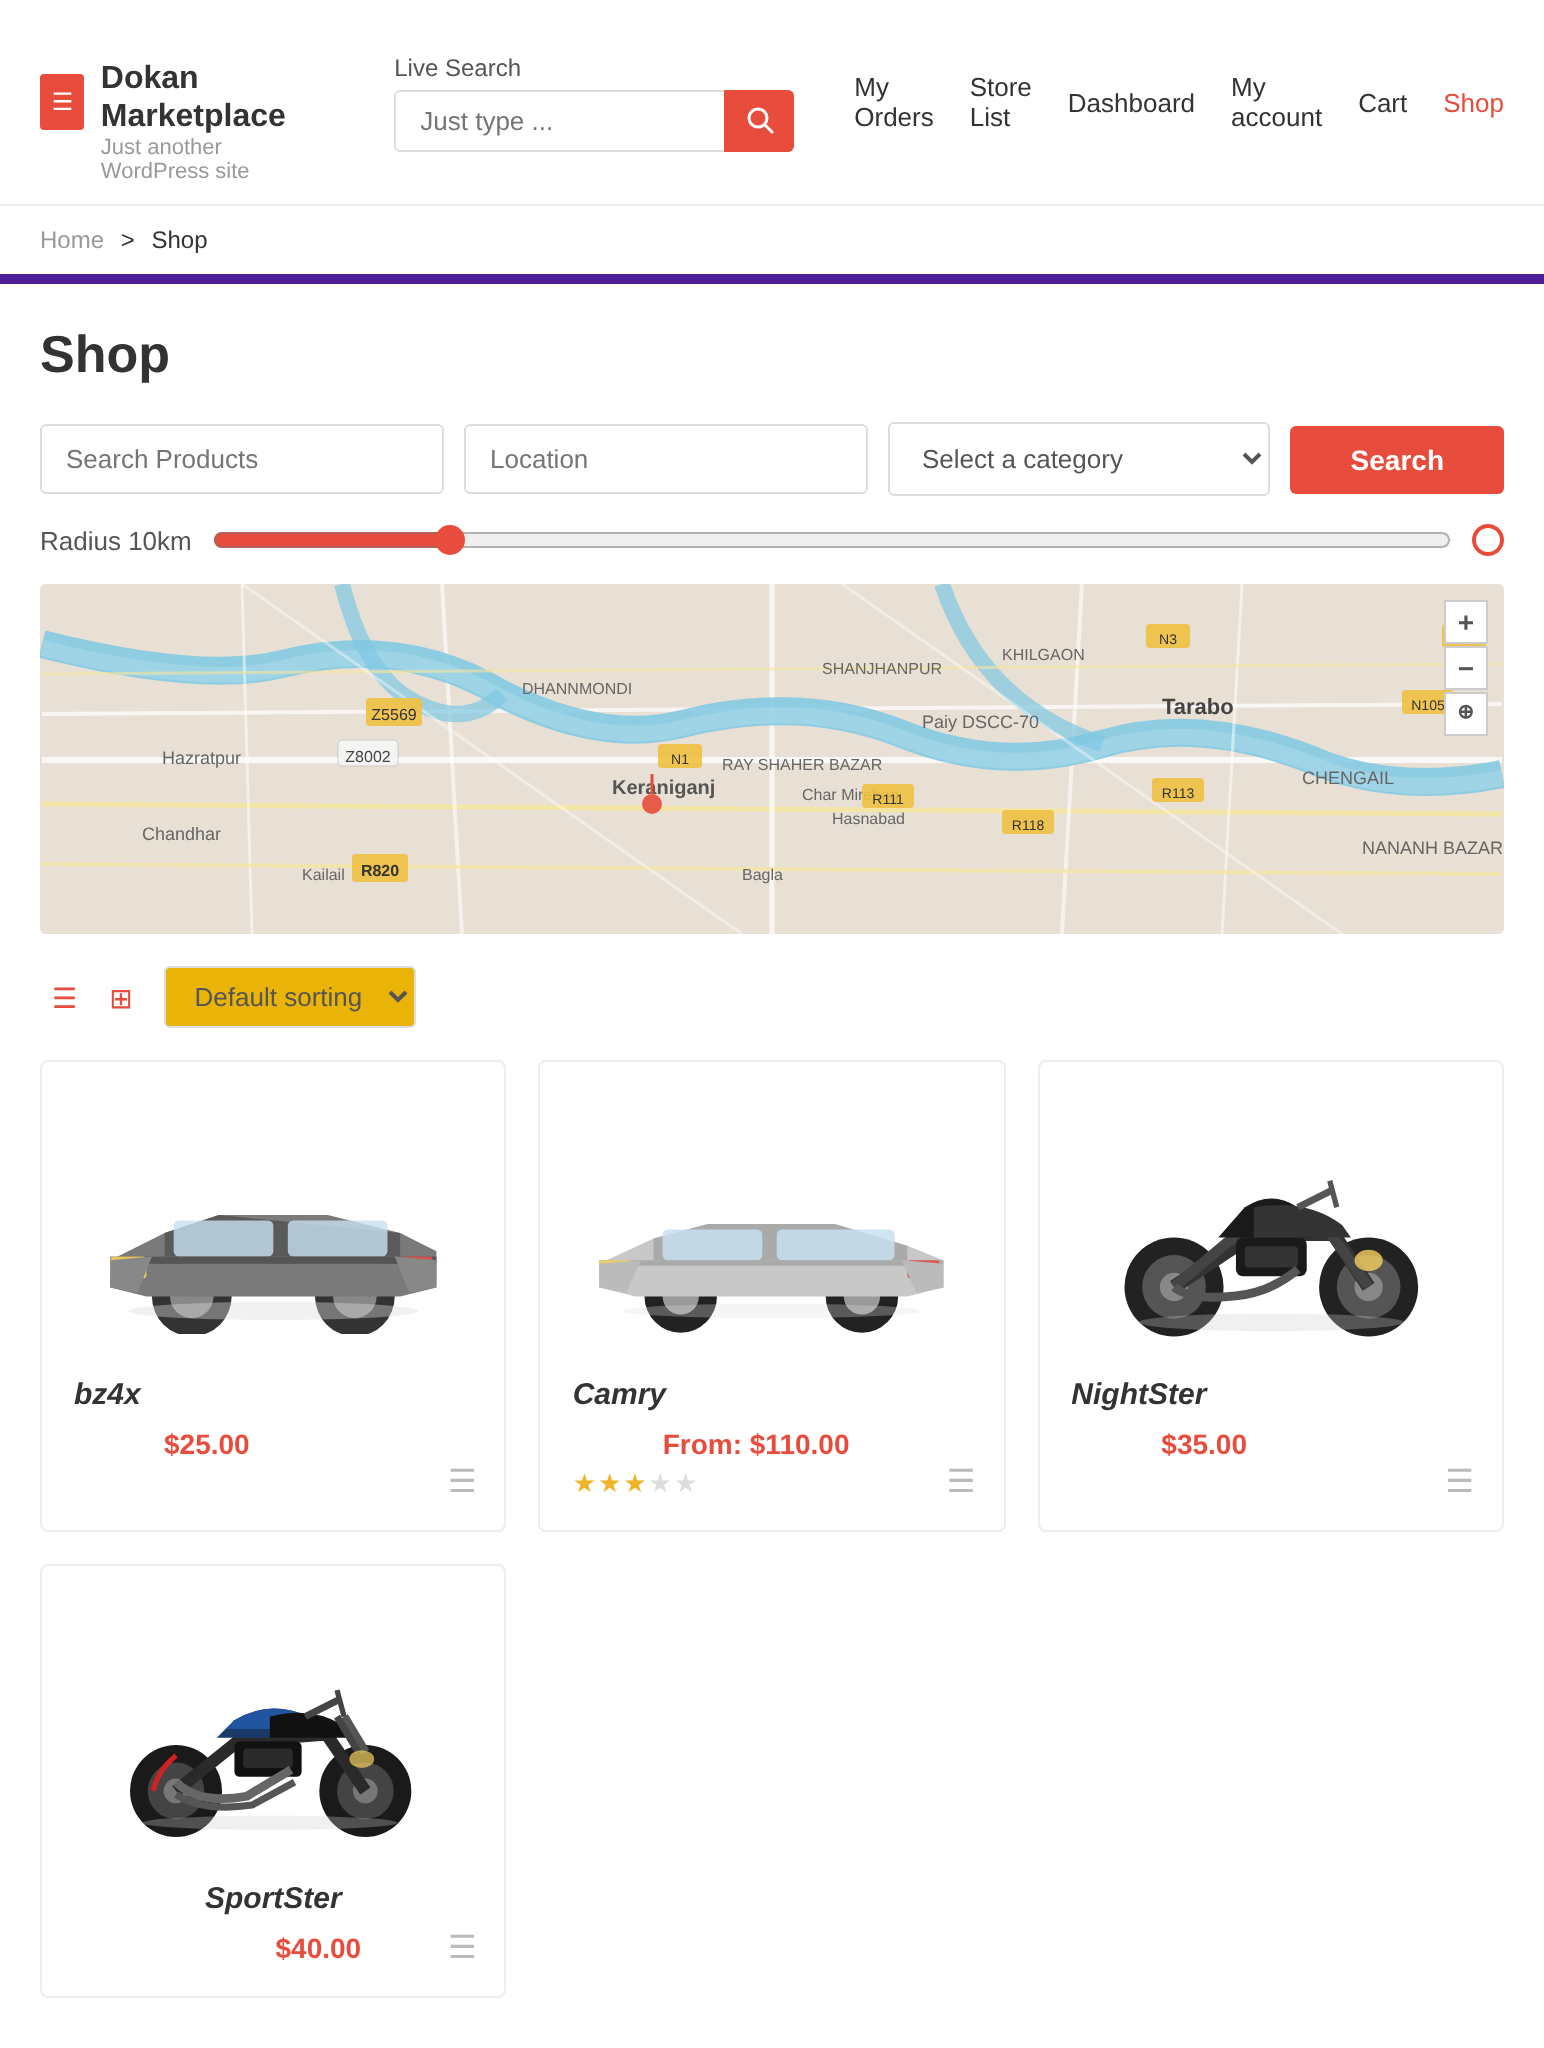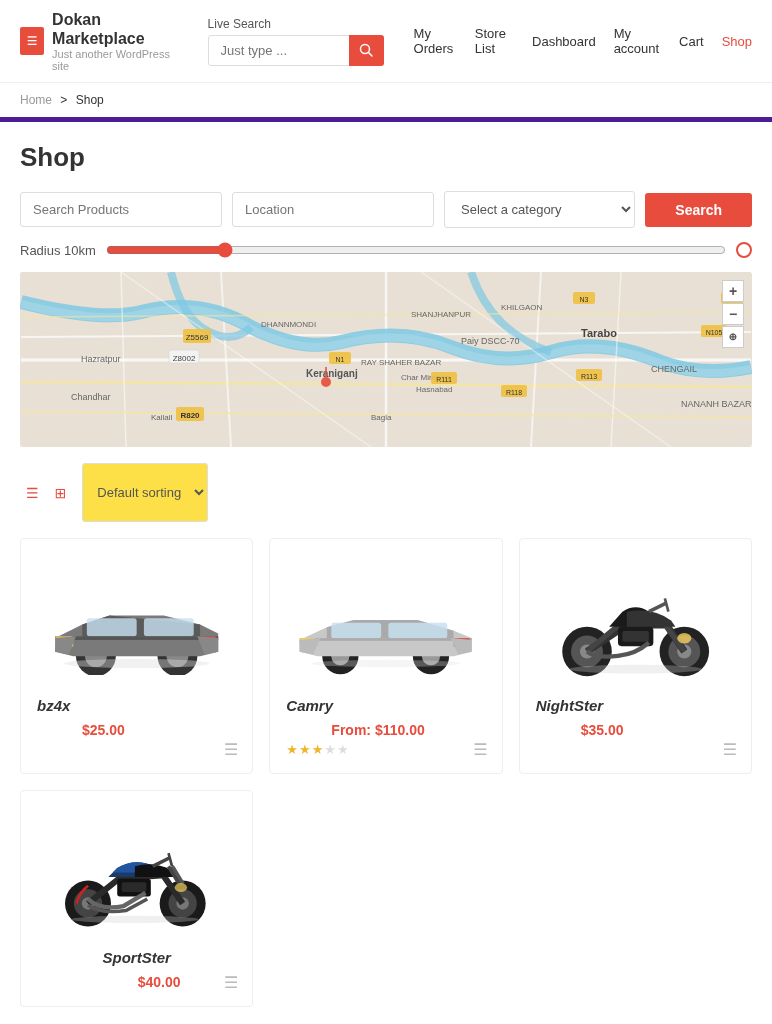--- a/index.html
+++ b/index.html
@@ -2,26 +2,26 @@
 <html><head>
   <meta charset="utf-8">
   <style>
     * { box-sizing: border-box; margin: 0; padding: 0; }
     body { font-family: -apple-system, BlinkMacSystemFont, 'Segoe UI', sans-serif; background: #f7f7f7; color: #333; font-size: 14px; }
 
     
     .header { background: #fff; border-bottom: 1px solid #eee; padding: 10px 20px; display: flex; align-items: center; justify-content: space-between; }
     .logo-area { display: flex; align-items: center; gap: 8px; }
     .logo-icon { width: 28px; height: 28px; background: #e74c3c; display: flex; align-items: center; justify-content: center; color: white; font-size: 12px; border-radius: 2px; }
-    .logo-text h1 { font-size: 16px; font-weight: 700; color: #333; line-height: 1.2; }
+    .logo-text h1 { font-size: 16px; font-weight: 700; color: #333; line-height: 1.2; margin-top: 20px; }
     .logo-text p { font-size: 11px; color: #999; }
     .live-search-area { flex: 1; margin: 0 30px; }
     .live-search-label { font-size: 12px; color: #555; margin-bottom: 4px; }
     .live-search-input-wrap { position: relative; }
-    .live-search-input { width: 176px; padding: 7px 35px 7px 12px; border: 1px solid #ddd; border-radius: 3px; font-size: 13px; color: #999; outline: none; }
+    .live-search-input { width: 200px; padding: 7px 35px 7px 12px; border: 1px solid #ddd; border-radius: 3px; font-size: 13px; color: #999; outline: none; }
     .live-search-btn { position: absolute; right: 0; top: 0; bottom: 0; width: 35px; background: #e74c3c; border: none; border-radius: 0 3px 3px 0; cursor: pointer; display: flex; align-items: center; justify-content: center; color: white; }
     .nav-links { display: flex; align-items: center; gap: 18px; font-size: 13px; }
     .nav-links a { color: #333; text-decoration: none; cursor: pointer; }
     .nav-links .shop-link { color: #e74c3c; }
 
     
     .breadcrumb { background: #fff; padding: 10px 20px; font-size: 12px; color: #999; border-bottom: 5px solid #4c1d95; }
     .breadcrumb span { color: #333; }
     .breadcrumb .sep { margin: 0 5px; }
 
@@ -43,21 +43,21 @@
     
     .map-container { width: 100%; height: 175px; background: #e8e0d4; border-radius: 3px; margin-bottom: 16px; position: relative; overflow: hidden; }
     .map-svg { width: 100%; height: 100%; }
     .map-controls { position: absolute; top: 8px; right: 8px; display: flex; flex-direction: column; gap: 1px; }
     .map-btn { width: 22px; height: 22px; background: white; border: 1px solid #ccc; display: flex; align-items: center; justify-content: center; font-size: 14px; cursor: pointer; font-weight: bold; color: #555; line-height: 1; }
 
     
     .sort-row { display: flex; align-items: center; gap: 10px; margin-bottom: 16px; }
     .view-icons { display: flex; gap: 4px; }
     .view-icon { padding: 4px 6px; cursor: pointer; color: #e74c3c; font-size: 14px; }
-    .sort-select { padding: 20px 10px; border: 1px solid #ddd; border-radius: 3px; font-size: 13px; color: #555; background: #fde047; cursor: pointer; }
+    .sort-select { padding: 6px 10px; border: 1px solid #ddd; border-radius: 3px; font-size: 13px; color: #555; background: #eab308; cursor: pointer; }
 
     
     .products-grid { display: grid; grid-template-columns: repeat(3, 1fr); gap: 16px; margin-bottom: 20px; }
     .product-card { background: #fff; border: 1px solid #eee; border-radius: 4px; padding: 16px; position: relative; }
     .product-img { width: 100%; height: 130px; display: flex; align-items: center; justify-content: center; margin-bottom: 12px; overflow: hidden; }
     .product-img svg { max-width: 100%; max-height: 100%; }
     .product-name { font-size: 15px; font-weight: 600; color: #333; margin-bottom: 8px; font-style: italic; }
     .product-price { font-size: 14px; color: #e74c3c; font-weight: 700; margin-left: 45px; }
     .product-price.from { color: #e74c3c; }
     .product-price .from-label { color: #e74c3c; }

